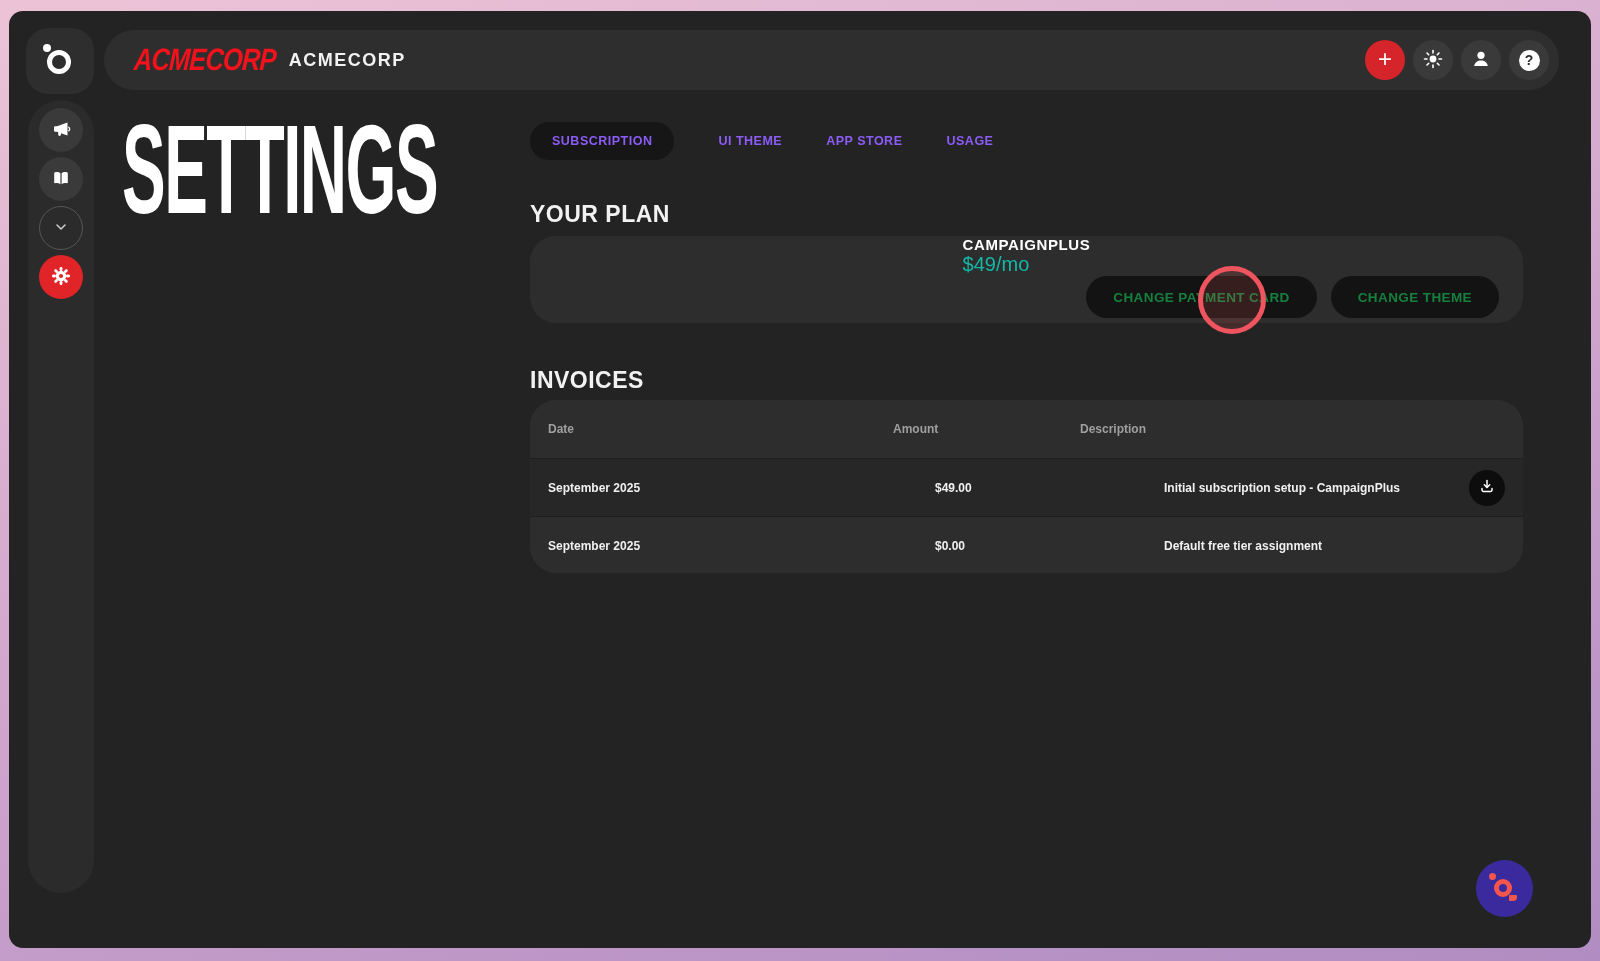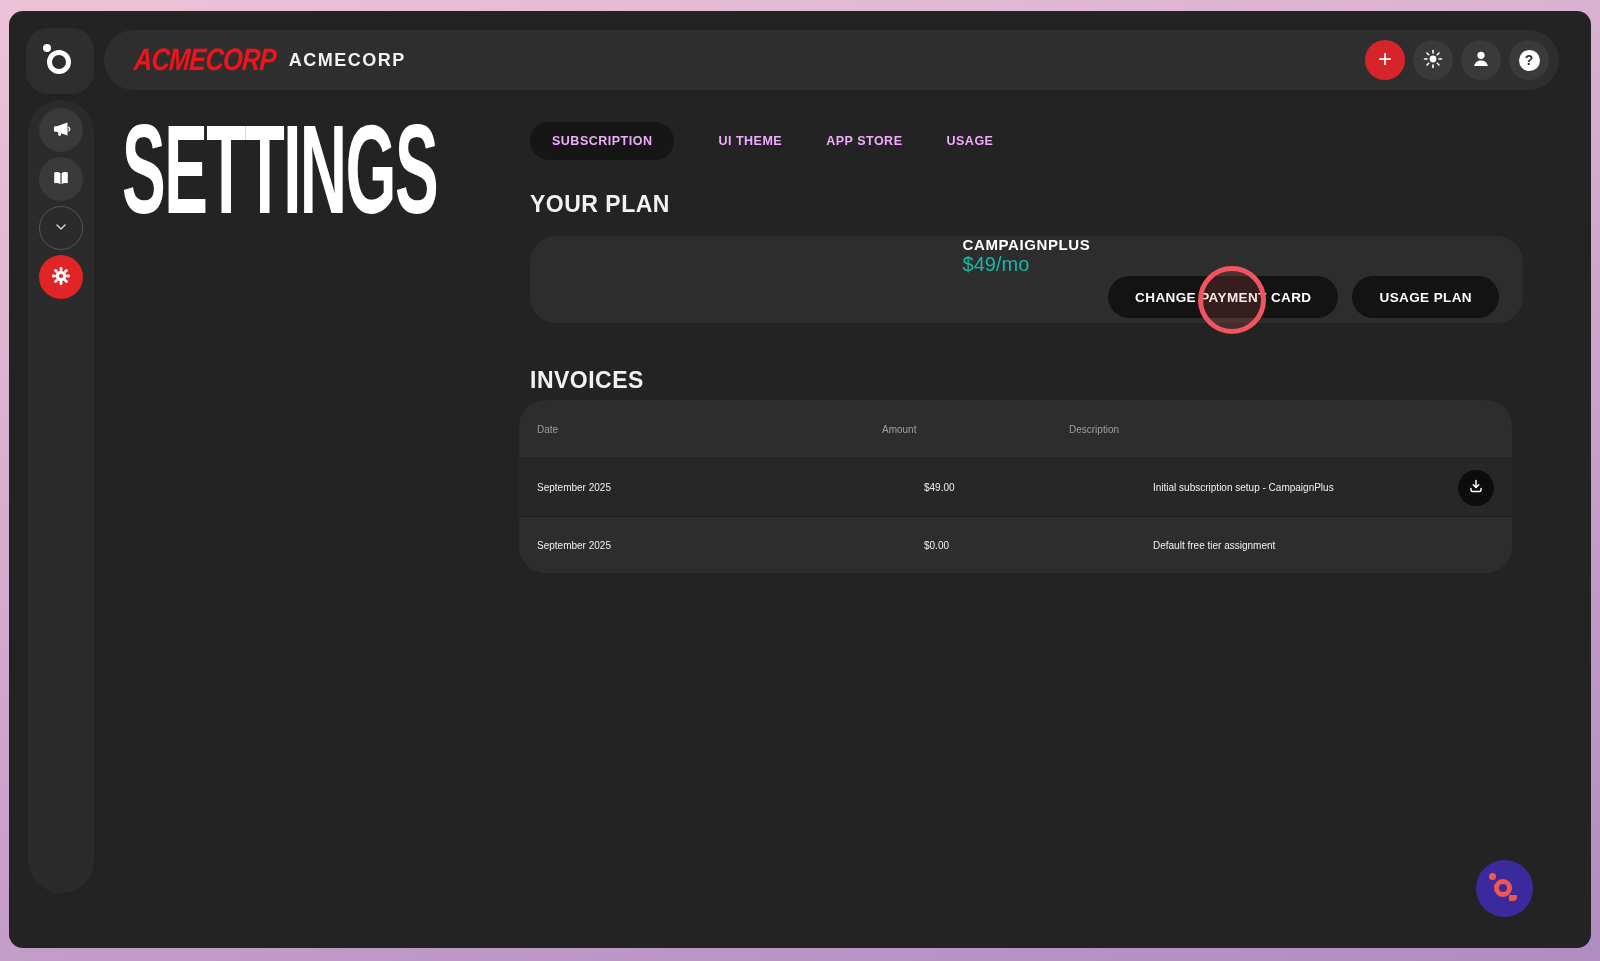--- a/index.html
+++ b/index.html
@@ -70,46 +70,46 @@
   .side-btn.active { background:#e02428; }
   
   .page-title {
     position:absolute; left:113px; top:96px;
     font-size:126px; font-weight:bold; color:#fff; line-height:1;
     letter-spacing:-3px; transform:scaleX(.52); transform-origin:left top;
     white-space:nowrap;
   }
   .tabs { position:absolute; left:521px; top:111px; display:flex; align-items:center; gap:44px; height:38px; }
   .tab {
-    background:none; border:none; color:#f0abfc; font-weight:bold; font-size:12.5px;
+    background:none; border:none; color:#8b5cf6; font-weight:bold; font-size:12.5px;
     letter-spacing:.5px; cursor:pointer; height:38px;
     font-family:"Liberation Sans", sans-serif;
   }
   .tab.active { background:#161616; border-radius:19px; padding:0 22px; }
   .section-heading {
     position:absolute; left:521px; color:#f2f2f2; font-size:23px; font-weight:600;
     letter-spacing:.5px;
   }
   .plan-card {
     position:absolute; left:521px; top:225px; width:993px; height:87px;
     background:#2d2d2d; border-radius:26px;
     display:flex; align-items:center; padding:0 24px;flex-direction:column;
   }
   .plan-name { color:#fff; font-weight:bold; font-size:15px; letter-spacing:.6px; }
   .plan-price { color:#14b8a6; font-size:20px; }
   .plan-buttons { margin-left:auto; display:flex; gap:14px; }
   .pill-btn {
-    height:42px; border-radius:21px; background:#131313; color:#ffffff; border:none;
+    height:42px; border-radius:21px; background:#131313; color:#15803d; border:none;
     font-weight:bold; font-size:13.5px; letter-spacing:.4px; padding:0 27px; cursor:pointer;
     font-family:"Liberation Sans", sans-serif;
   }
   .invoice-card {
-    position:absolute; left:510px; top:389px; width:993px; height:173px;
+    position:absolute; left:521px; top:389px; width:993px; height:173px;
     background:#2d2d2d; border-radius:26px; overflow:hidden;
-    color:#f0f0f0; font-size:10px;
+    color:#f0f0f0; font-size:12px;font-weight:bold;
   }
   .inv-row {
     display:grid; grid-template-columns:345px 187px 1fr 76px;
     align-items:center; height:58px;
   }
   .inv-row > div { padding-left:18px; }
   .inv-header { color:#9f9f9f; }
   .inv-body .inv-row { border-top:1px solid #1e1e1e;gap:42px; }
   .inv-body .inv-row:nth-child(odd) { background:#272727; }
   .dl-btn {
@@ -237,29 +237,29 @@
 
   <h1 class="page-title">SETTINGS</h1>
 
   <div class="tabs">
     <button class="tab active">SUBSCRIPTION</button>
     <button class="tab">UI THEME</button>
     <button class="tab">APP STORE</button>
     <button class="tab">USAGE</button>
   </div>
 
-  <h2 class="section-heading" style="top:180px;">YOUR PLAN</h2>
+  <h2 class="section-heading" style="top:190px;">YOUR PLAN</h2>
   <section class="plan-card">
     <div>
       <div class="plan-name">CAMPAIGNPLUS</div>
       <div class="plan-price">$49/mo</div>
     </div>
     <div class="plan-buttons">
       <button class="pill-btn">CHANGE PAYMENT CARD</button>
-      <button class="pill-btn">USAGE PLAN</button>
+      <button class="pill-btn">CHANGE THEME</button>
     </div>
   </section>
 
   <h2 class="section-heading" style="top:356px;">INVOICES</h2>
   <section class="invoice-card">
     <div class="inv-row inv-header">
       <div>Date</div>
       <div>Amount</div>
       <div>Description</div>
       <div></div>

